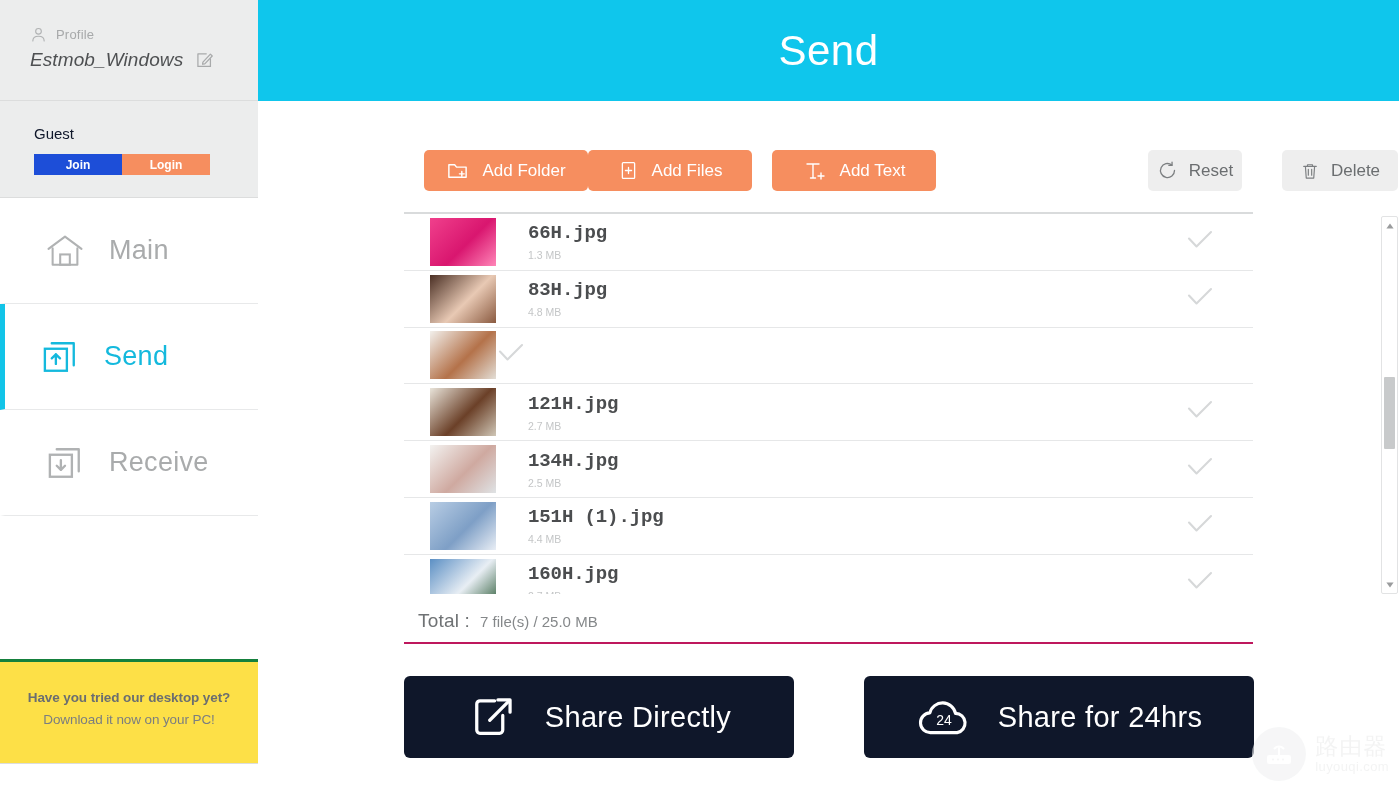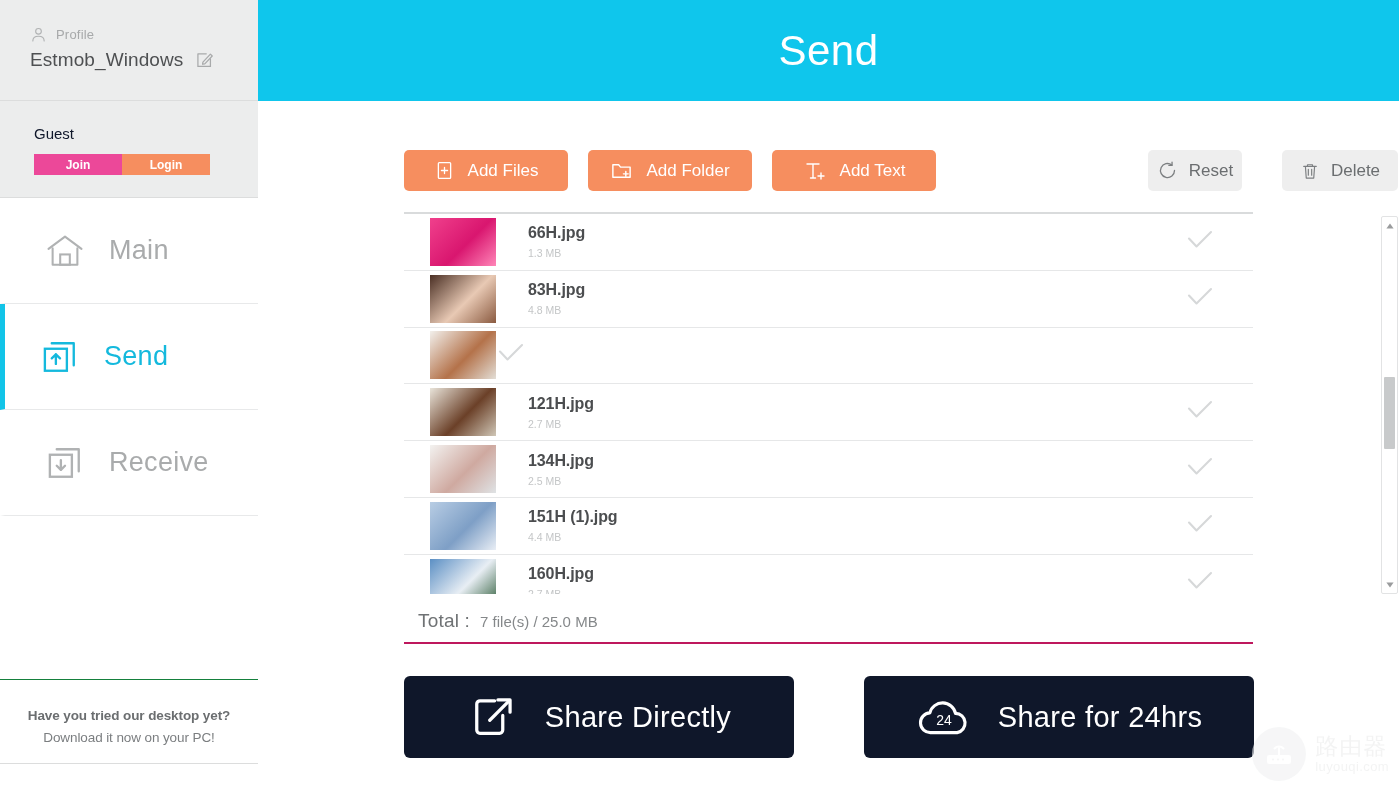--- a/index.html
+++ b/index.html
@@ -20,59 +20,59 @@
   }
   .profile-box {
     height: 101px;
     padding: 26px 0 0 30px;
     border-bottom: 1px solid #dcdddd;
     background: #eceded;
   }
   .profile-top { display: flex; align-items: center; gap: 9px; }
   .profile-label { font-size: 13px; color: #a7a9aa; letter-spacing: .2px; }
   .profile-name-row { display: flex; align-items: center; gap: 12px; margin-top: 6px; }
-  .profile-name { font-size: 19px; color: #4e5052; letter-spacing: .1px; }
+  .profile-name { font-size: 19px; color: #4e5052; letter-spacing: .1px; font-style: italic; }
 
   .guest-box {
     padding: 24px 0 22px 34px;
     border-bottom: 1px solid #dcdddd;
   }
   .guest-label { font-size: 15px; color: #0f172a; margin-bottom: 12px; }
   .guest-buttons { display: flex; }
   .gbtn {
     width: 88px; height: 21px;
     font-size: 12px; font-weight: bold; color: #ffffff;
     display: flex; align-items: center; justify-content: center;
     border: none; cursor: pointer;
     font-family: "Liberation Sans", sans-serif;
   }
-  .gbtn.join { background: #ec4899; }
+  .gbtn.join { background: #1d4ed8; }
   .gbtn.login { background: #f68e5f; }
 
   .navlist { background: #ef4444; }
   .navitem {
     height: 106px;
     display: flex; align-items: center;
     padding-left: 38px; gap: 22px;
     background: #ffffff;
     border-bottom: 1px solid #e8e9ea;
     border-left: 5px solid transparent;
     cursor: pointer;
   }
   .navitem .nav-label { font-size: 27px; color: #a9abac; letter-spacing: .3px; }
   .navitem.active { border-left: 5px solid #12c4e8; padding-left: 33px; }
   .navitem.active .nav-label { color: #14b9dd; }
   .nav-spacer { flex: 1; background: #ffffff; }
 
   .promo {
-    background: #ffffff;
+    background: #fde047;
     padding: 28px 10px 0 10px;
-    height: 108px;
+    height: 128px;
     text-align: center;
-    border-top: 1px solid #15803d;
+    border-top: 3px solid #15803d;
   }
   .promo-l1 { font-size: 13.5px; color: #6b6e70; font-weight: bold; letter-spacing: -.1px; }
   .promo-l2 { font-size: 13.5px; color: #7b7e80; margin-top: 7px; letter-spacing: -.1px; }
   .promo-foot { position:absolute; left:0; bottom:0; width:258px; height:24px; background:#ffffff; border-top:1px solid #dcdddd;}
 
   
   .main { flex: 1; position: relative; background: #ffffff; }
   .header {
     height: 101px; background: #0fc6ec;
     display: flex; align-items: center; justify-content: center;
@@ -121,21 +121,21 @@
     overflow: hidden;
   }
   .file-row {
     height: 56.8px;
     display: flex; align-items: center;
     border-bottom: 1px solid #e6e7e8;
     cursor: pointer;
   }
   .thumb { width: 66px; height: 48px; margin-left: 26px; background-size: cover; flex: none; }
   .file-meta { margin-left: 32px; flex: 1; }
-  .file-name { font-size: 16px; color: #4b4d4f; font-weight: bold; letter-spacing: -.1px; }
+  .file-name { font-size: 19px; color: #4b4d4f; font-weight: bold; letter-spacing: -.1px; font-family: Liberation Mono, monospace; }
   .file-size { font-size: 10.5px; color: #c4c6c7; margin-top: 5px; }
   .check { margin-right: 38px; flex: none; }
 
   .scrollbar {
     position: absolute; right: 0; top: 4px;
     width: 17px; height: 378px;
     background: #ffffff; border: 1px solid #e2e3e4;
     border-radius: 2px;
   }
   .sb-arrow {
@@ -271,38 +271,38 @@
     <div class="promo-foot"></div>
   </div>
 
   <div class="main">
 
     <div class="header">
       <div class="header-title">Send</div>
     </div>
 
     <div class="toolbar">
+      <button class="tbtn" id="add-folder-button">
+        <span class="icon">
+          <svg width="23" height="23" viewBox="0 0 24 24" fill="none" stroke="#ffffff" stroke-width="1.5">
+            <path d="M3 19V6h6l2 2.5h10V19z" stroke-linejoin="round"></path>
+            <path d="M16.5 13v5M14 15.5h5" stroke-linecap="round"></path>
+          </svg>
+        </span>
+        <span>Add Folder</span>
+      </button>
+
       <button class="tbtn" id="add-files-button">
         <span class="icon">
           <svg width="21" height="21" viewBox="0 0 24 24" fill="none" stroke="#ffffff" stroke-width="1.5">
             <rect x="5" y="3" width="14" height="18" rx="1"></rect>
             <path d="M12 8.5v7M8.5 12h7" stroke-linecap="round"></path>
           </svg>
         </span>
         <span>Add Files</span>
-      </button>
-
-      <button class="tbtn" id="add-folder-button">
-        <span class="icon">
-          <svg width="23" height="23" viewBox="0 0 24 24" fill="none" stroke="#ffffff" stroke-width="1.5">
-            <path d="M3 19V6h6l2 2.5h10V19z" stroke-linejoin="round"></path>
-            <path d="M16.5 13v5M14 15.5h5" stroke-linecap="round"></path>
-          </svg>
-        </span>
-        <span>Add Folder</span>
       </button>
 
       <button class="tbtn" id="add-text-button">
         <span class="icon">
           <svg width="24" height="24" viewBox="0 0 24 24" fill="none" stroke="#ffffff" stroke-width="1.4">
             <path d="M4 5h12M10 5v14M7.5 19h5" stroke-linecap="round"></path>
             <path d="M18 14v6M15 17h6" stroke-linecap="round"></path>
           </svg>
         </span>
         <span>Add Text</span>

